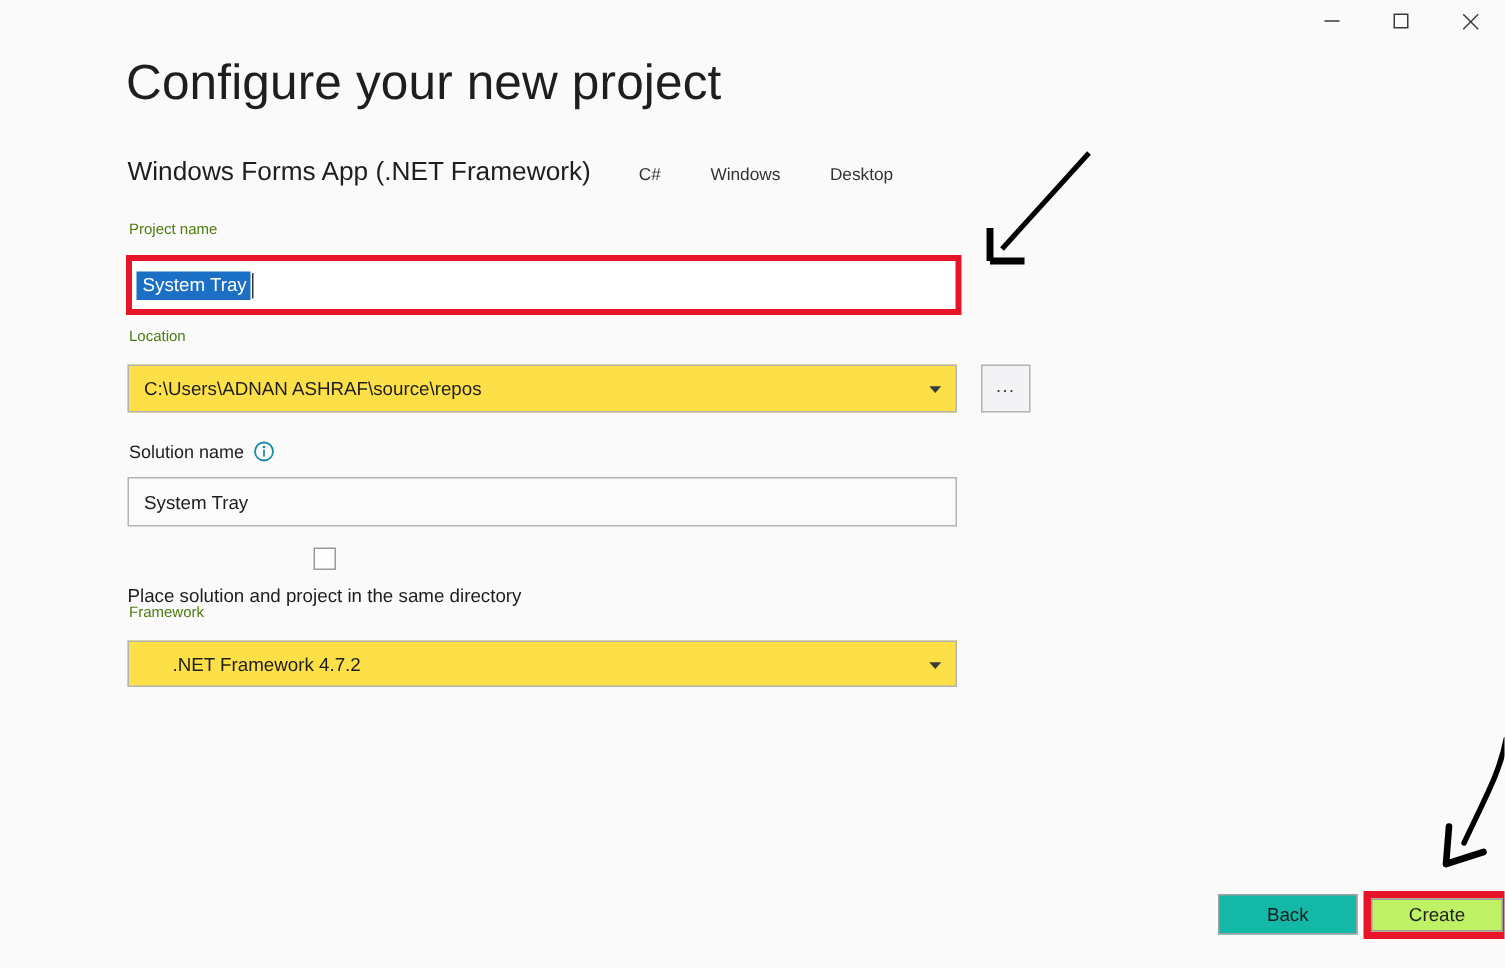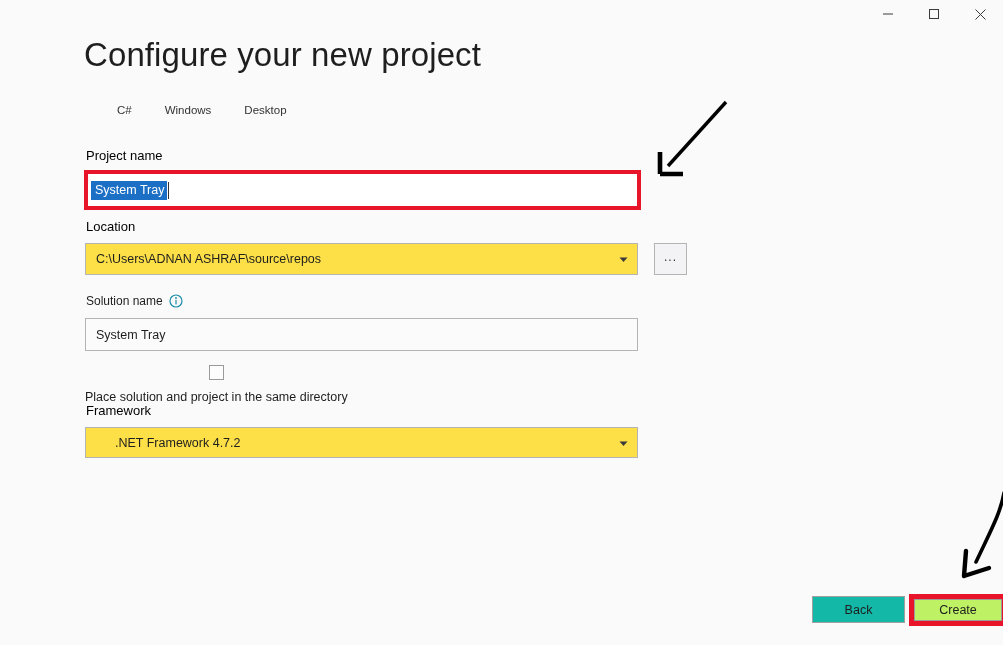--- a/index.html
+++ b/index.html
@@ -70,22 +70,22 @@
   .tag {
     font-size: 11.5px;
     color: #333333;
     margin-left: 33px;
   }
   .tag.first { margin-left: 32px; }
 
   
   .field-label {
     position: absolute;
-    font-size: 13px;
-    color: #000000;
+    font-size: 10px;
+    color: #4d7c0f;
   }
   .label-row {
     position: absolute;
     display: flex;
     align-items: center;
     gap: 6px;
   }
   .label-row .field-label-inline {
     font-size: 12px;
     color: #1e1e1e;
@@ -244,20 +244,21 @@
         </svg>
     </span>
   </div>
 </div>
 
 <div class="content">
 
   <div class="page-title">Configure your new project</div>
 
   <div class="subtitle-row">
+    <span class="subtitle">Windows Forms App (.NET Framework)</span>
     <span class="tag first">C#</span>
     <span class="tag">Windows</span>
     <span class="tag">Desktop</span>
   </div>
 
   <div class="field-label" style="left:46px; top:148px;">Project name</div>
   <div class="redbox" style="left:44px; top:170px; width:557px; height:40px;"></div>
   <div class="projname-inner">
     <span class="sel-text">System Tray</span>
     <span class="caret"></span>

